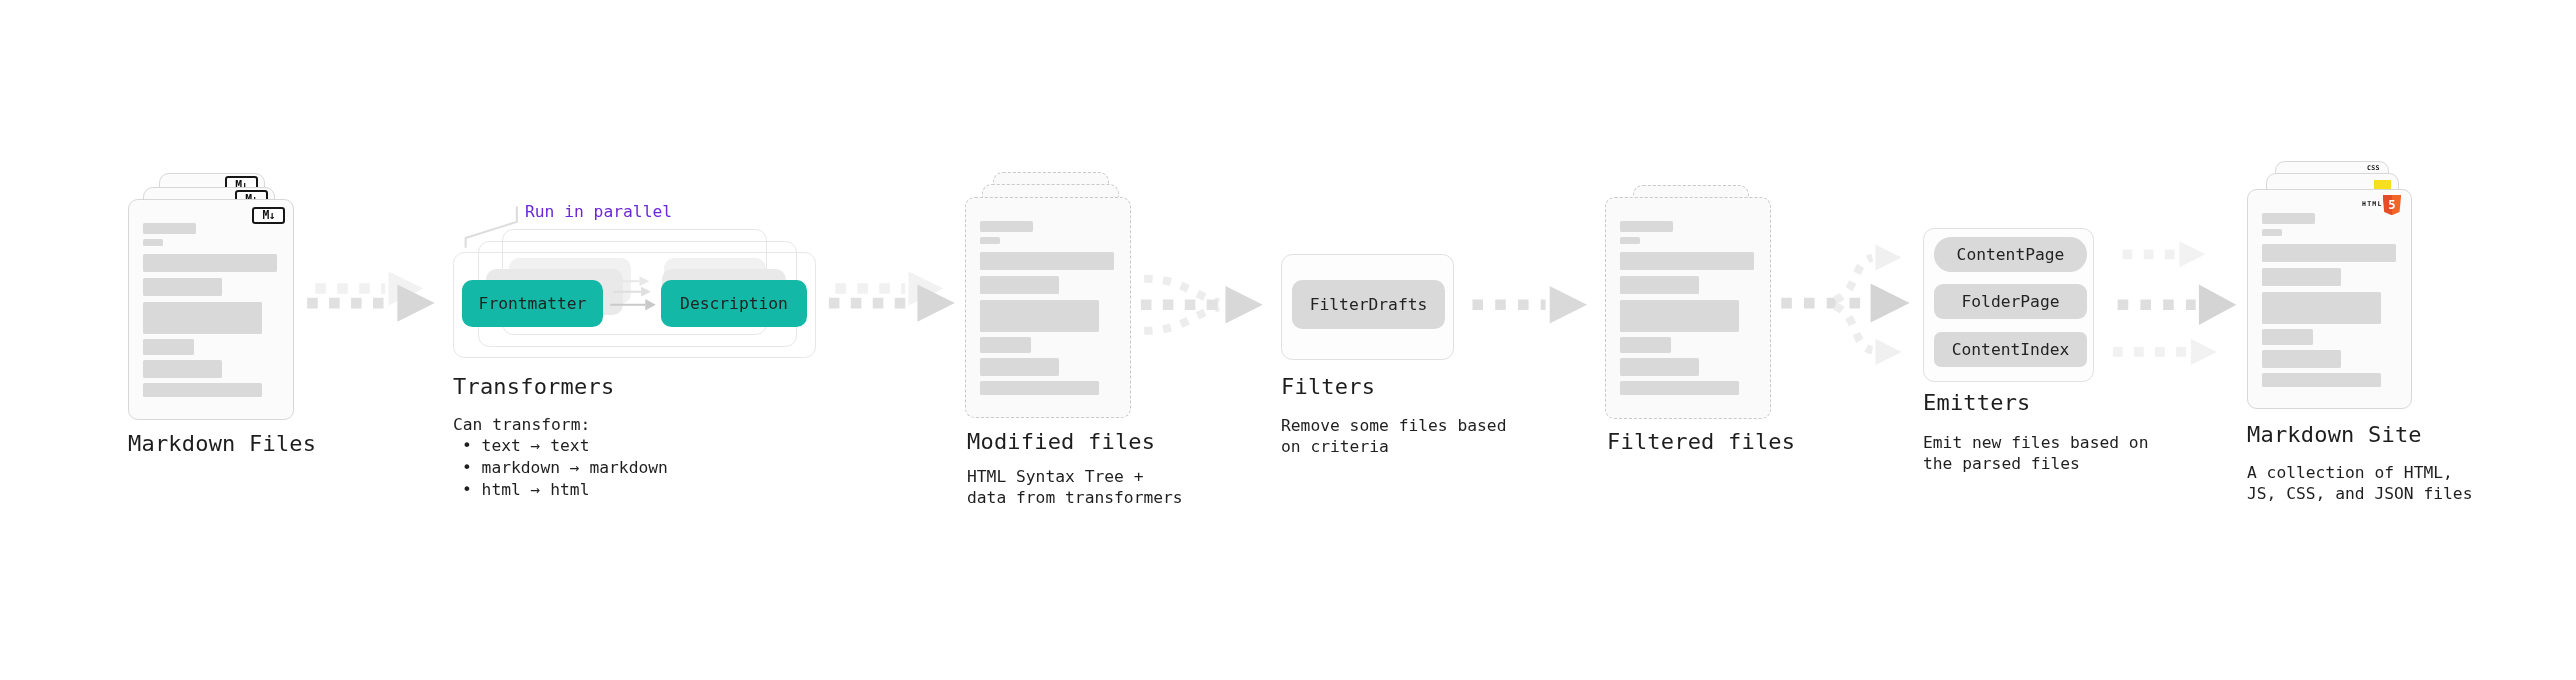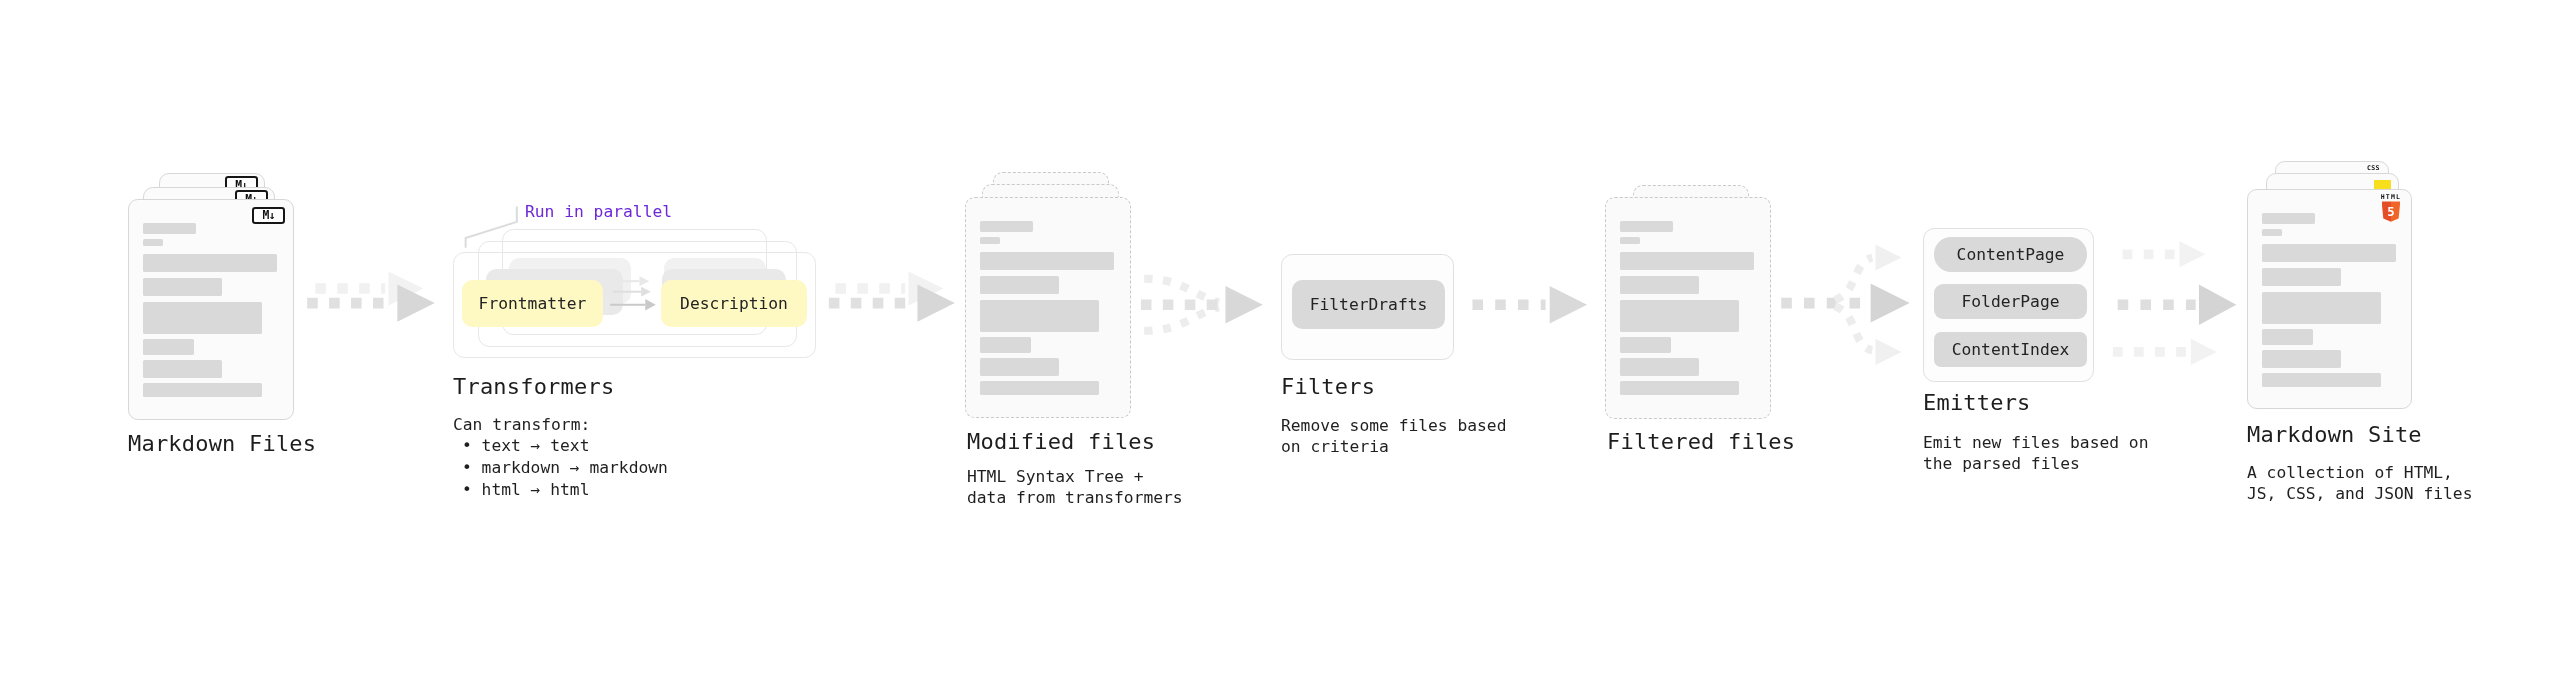--- a/index.html
+++ b/index.html
@@ -8,36 +8,36 @@
     font-family:"DejaVu Sans Mono","Liberation Mono",monospace;
     color:#1f1f1f;overflow:hidden;
   }
   
   .doc{position:absolute;background:#fbfbfb;border:1.6px solid #d7d7d7;border-radius:9.8px;box-sizing:border-box;}
   .doc.dashed{background:#fafafa;border:1.6px dashed #c9c9c9;}
   .bar{position:absolute;background:#d9d9d9;border-radius:1.6px;}
   
   .frame{position:absolute;border:1.6px solid #e7e7e7;border-radius:11.4px;background:transparent;box-sizing:border-box;}
   
-  .pill{position:absolute;background:#fef9c3;border-radius:10.6px;display:flex;align-items:center;justify-content:center;
+  .pill{position:absolute;background:#14b8a6;border-radius:10.6px;display:flex;align-items:center;justify-content:center;
         font-size:16.3px;color:#232323;white-space:nowrap;}
   .pill.g1{background:#e9e9e9;}
   .pill.g2{background:#f1f1f1;}
   
   .card{position:absolute;background:#fdfdfd;border:1.6px solid #e0e0e0;border-radius:11.4px;box-sizing:border-box;}
   
   .heading{position:absolute;font-size:22px;line-height:24.4px;letter-spacing:0.2px;white-space:nowrap;color:#1d1d1d;}
   .sub{position:absolute;font-size:16.3px;line-height:21px;white-space:nowrap;color:#1f1f1f;}
   .bullets{position:absolute;font-size:16.3px;line-height:22px;white-space:nowrap;color:#1f1f1f;}
   .annotation{position:absolute;font-size:16.3px;line-height:18px;color:#6d28d9;white-space:nowrap;}
   
   .mdbadge{position:absolute;width:32.5px;height:17px;border:2px solid #161616;border-radius:3.3px;background:#ffffff;
            display:flex;align-items:center;justify-content:center;font-weight:bold;font-size:11.4px;letter-spacing:-0.8px;color:#111;box-sizing:border-box;}
   
-  .h5badge{position:absolute;display:flex;flex-direction:column;align-items:center;}
+  .h5badge{position:absolute;display:flex;flex-direction:row;align-items:center;}
   .h5word{font-size:6.5px;font-weight:bold;letter-spacing:1.2px;color:#111;line-height:6.5px;}
   .h5shield{width:18.7px;height:20.3px;margin-top:0.8px;background:linear-gradient(90deg,#e44d26 50%,#f16529 50%);
             clip-path:polygon(0 0,100% 0,91% 84%,50% 100%,9% 84%);
             display:flex;align-items:center;justify-content:center;color:#fff;font-size:12.2px;font-weight:bold;}
   .jsbadge{position:absolute;width:16.3px;height:9px;background:#f7df1e;}
   .cssbadge{position:absolute;display:flex;flex-direction:column;align-items:center;}
   .cssword{font-size:6.5px;font-weight:bold;color:#111;line-height:6.5px;letter-spacing:0.4px;}
   .cssbar{width:16.3px;height:2.4px;background:#2760e5;margin-top:0.8px;}
   .overlay{position:absolute;left:0;top:0;pointer-events:none;}
 </style>

